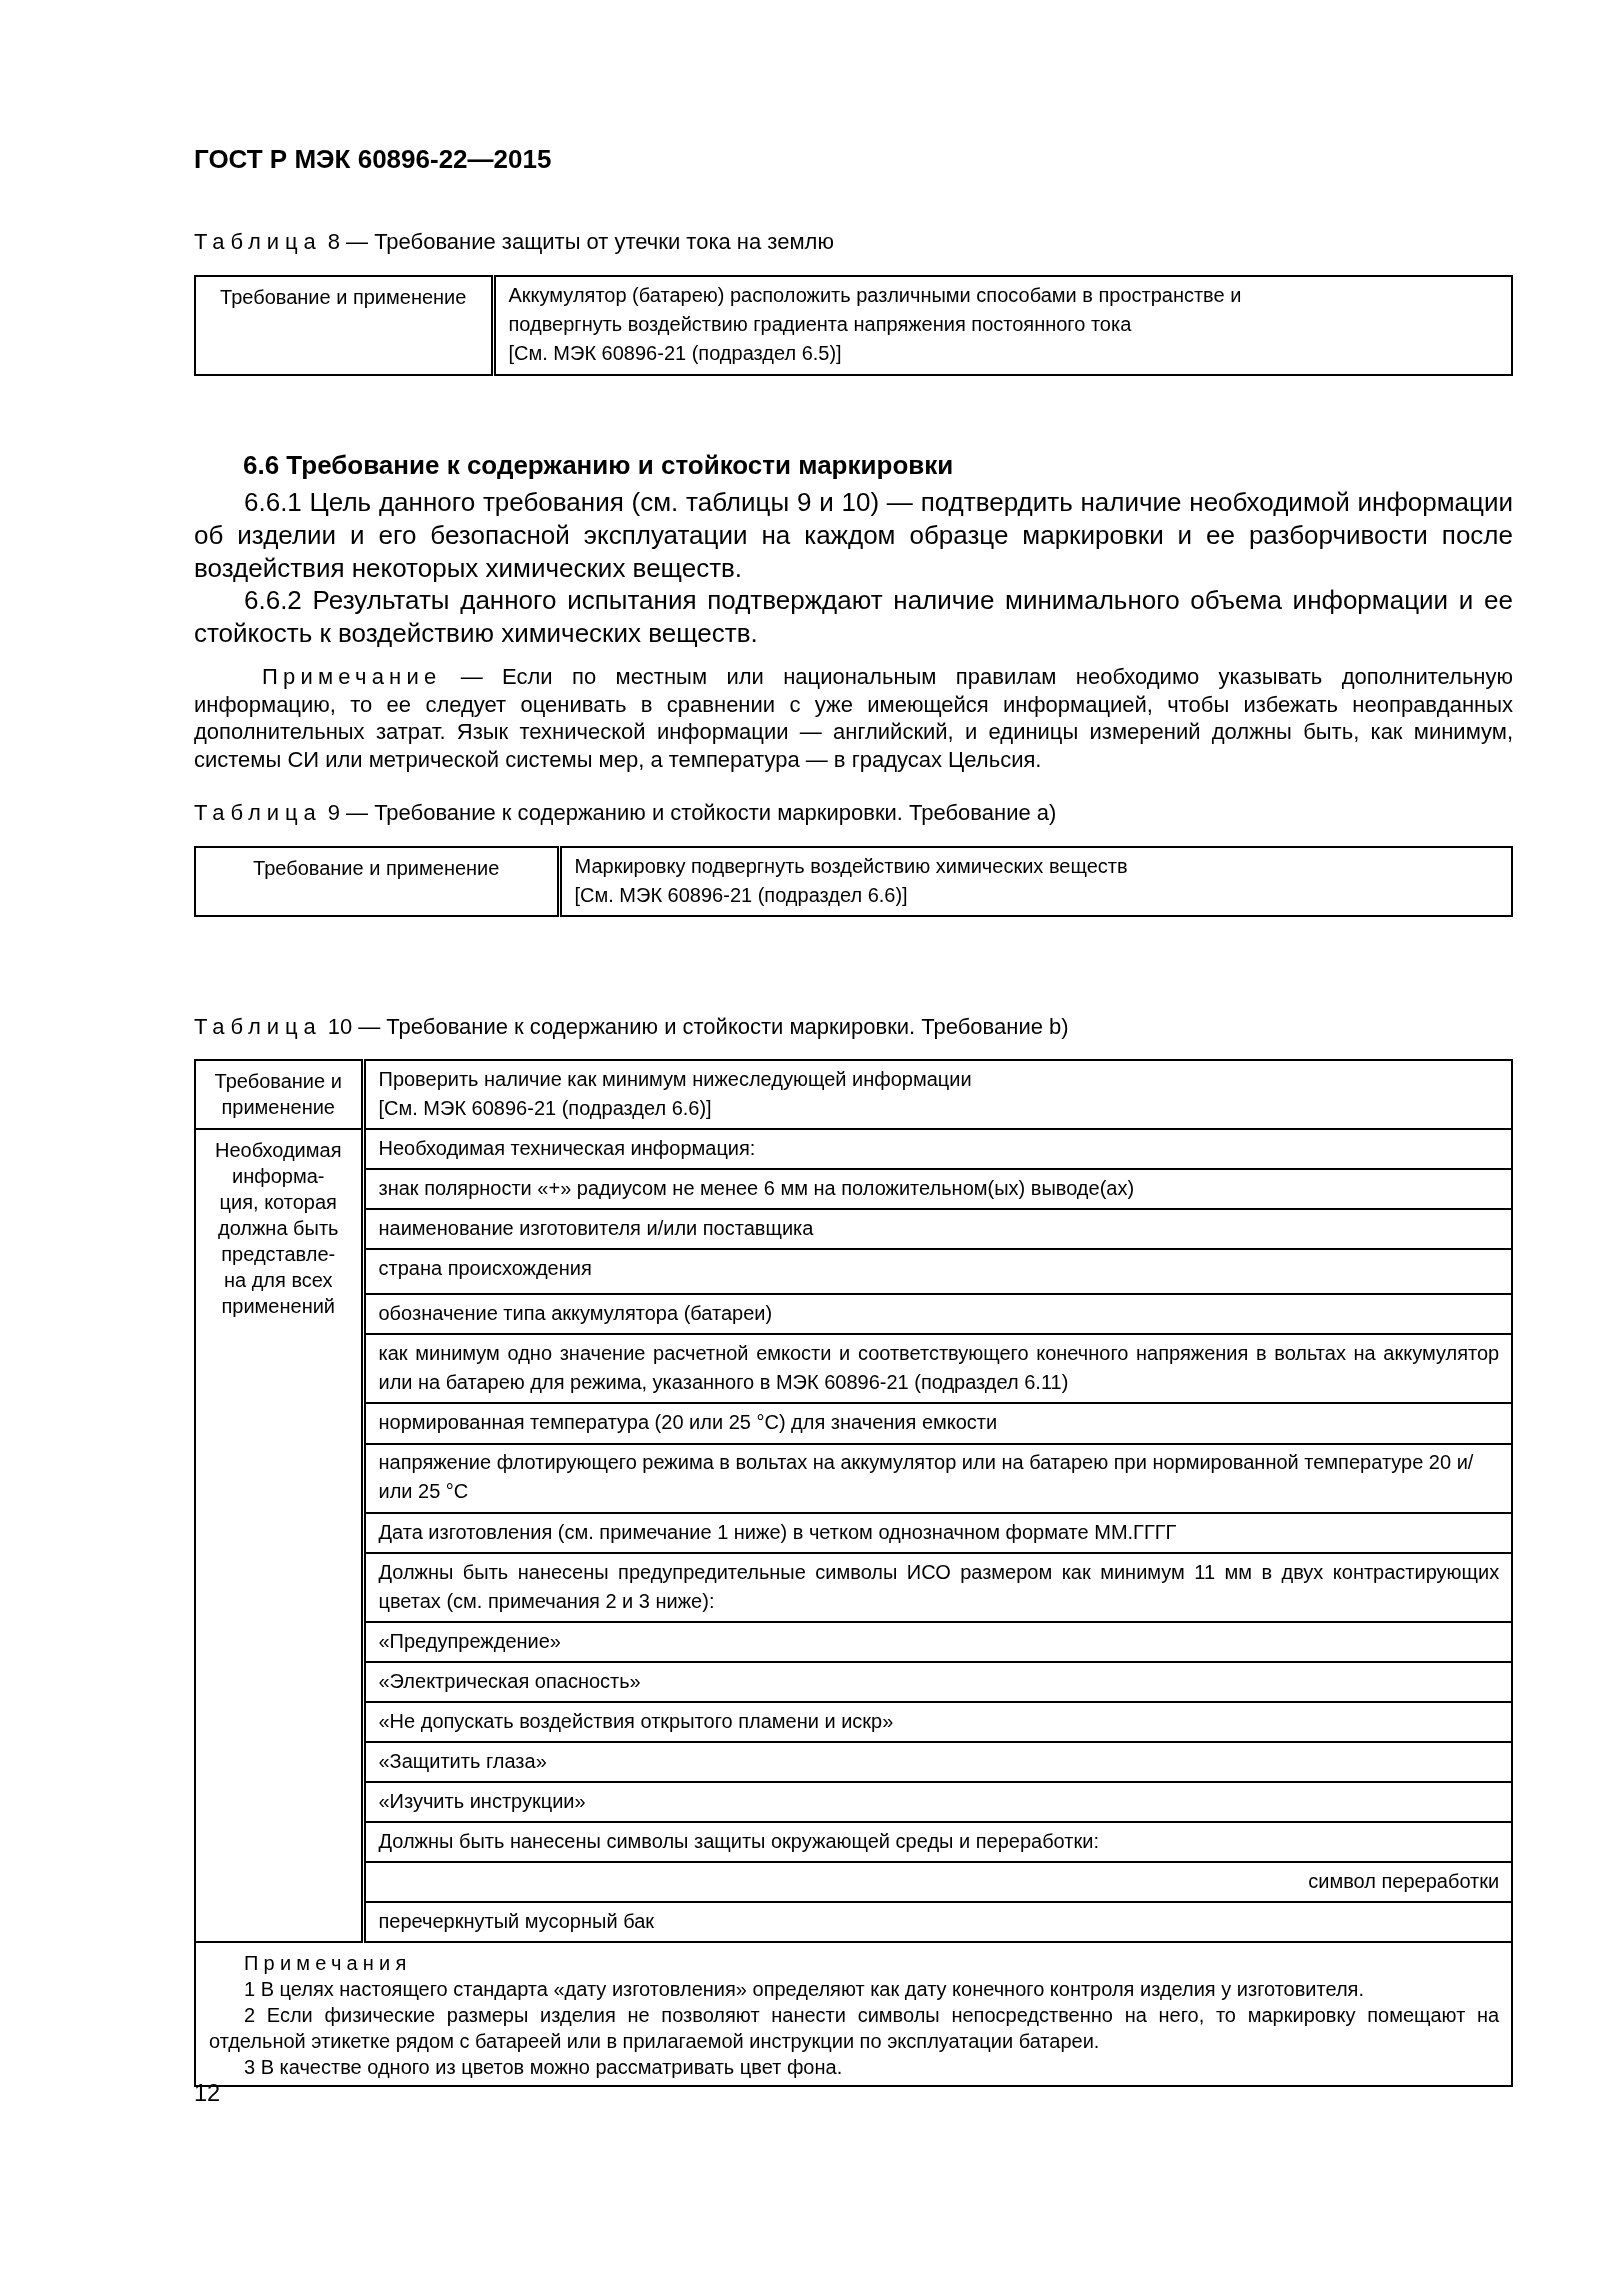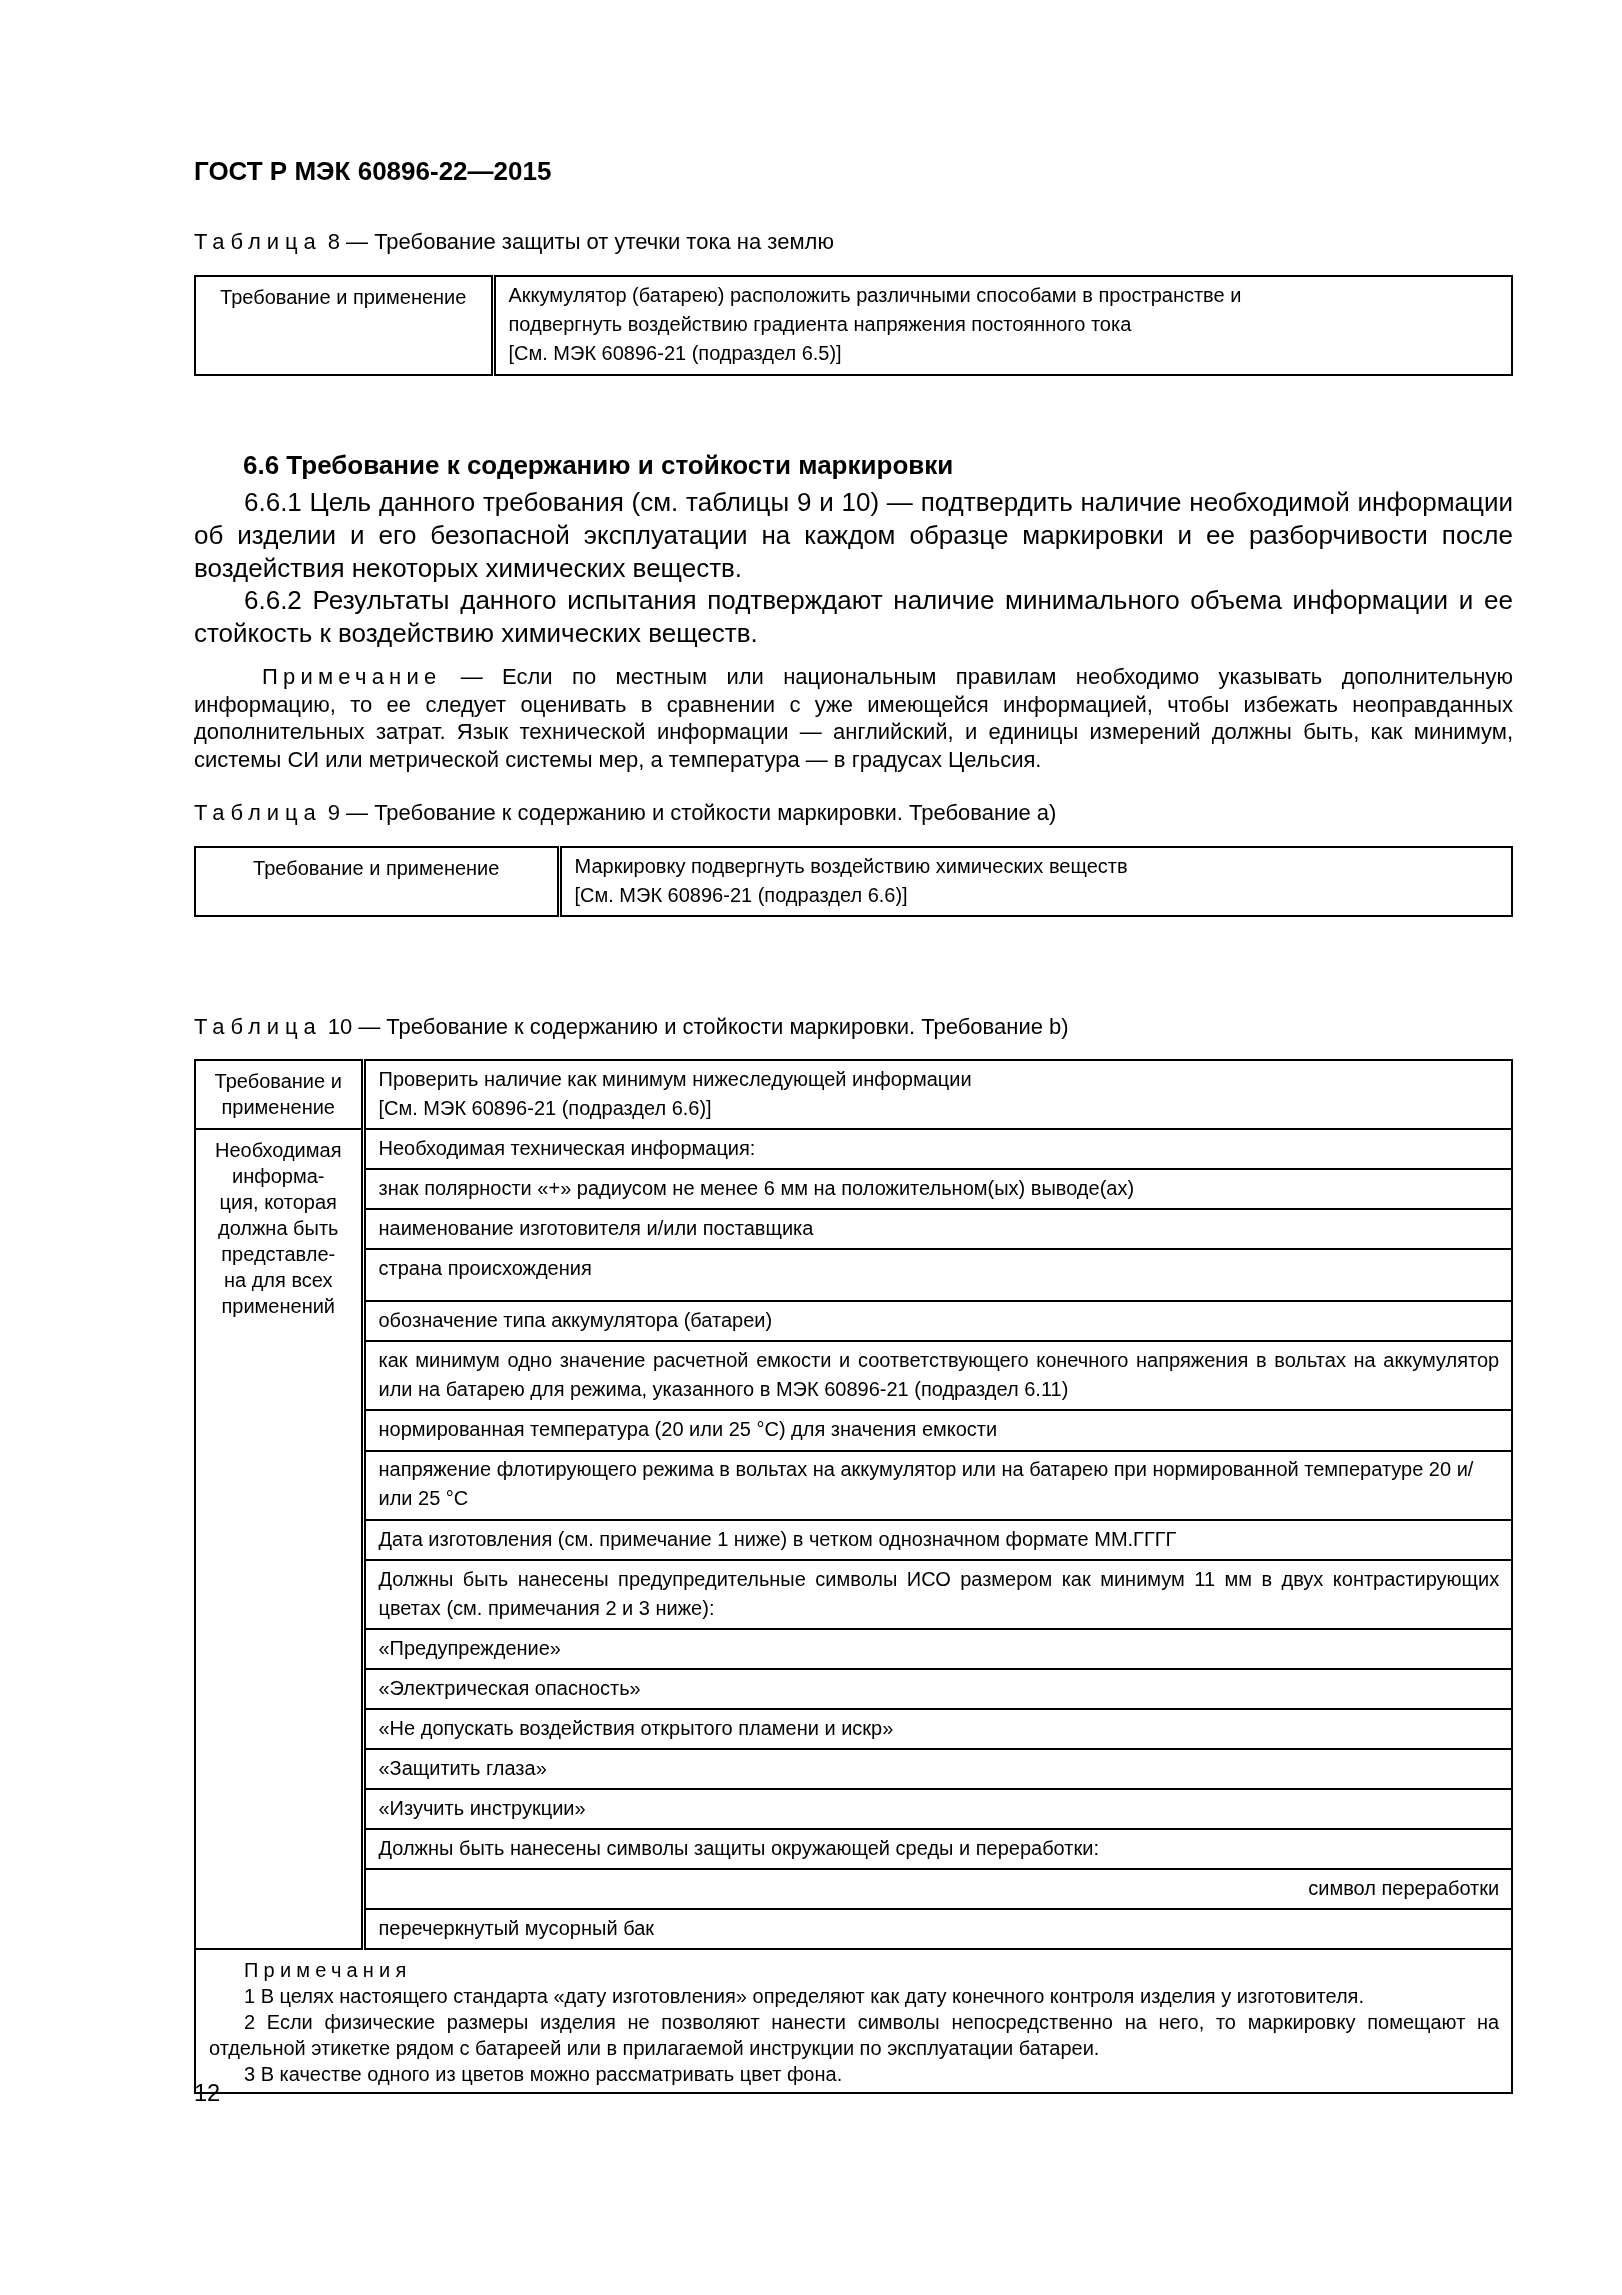--- a/index.html
+++ b/index.html
@@ -1,19 +1,19 @@
 <!DOCTYPE html>
 <html style="font-size:10.5px"><head>
 <meta charset="utf-8">
 <style>
   html, body { margin: 0; padding: 0; background: #ffffff; }
   body { width: 1623px; height: 2295px; position: relative; overflow: hidden;
          font-family: "Liberation Sans", "DejaVu Sans", sans-serif; color: #000; }
   .abs { position: absolute; }
-  .doc-header { left: 194px; top: 156px; font-size: 26px; font-weight: bold; letter-spacing: 0px; }
+  .doc-header { left: 194px; top: 144px; font-size: 26px; font-weight: bold; letter-spacing: 0px; }
   .caption { font-size: 22px; white-space: nowrap; }
   .caption .sp { letter-spacing: 5.9px; }
   table.gt { position: absolute; left: 194px; width: 1319px; border-collapse: collapse; table-layout: fixed; }
   table.gt td { border: 2px solid #000; vertical-align: top; font-size: 20px; line-height: 29px; padding: 3.9px 11.8px 5.2px 13px; }
   table.gt td.lc { text-align: center; border-right: 5.2px double #000; padding: 6.5px 5.2px 5.2px 5.2px; font-size: 20px; line-height: 26px; }
   table.gt tr:first-child td { border-top-width: 2.6px; }
   table.gt tr:last-child td { border-bottom-width: 2.6px; }
   .sec-title { left: 243px; top: 450px; font-size: 26px; font-weight: bold; }
   .para { left: 194px; width: 1319px; font-size: 26px; line-height: 33px; text-align: justify; }
   .para .ind { display: inline-block; width: 50px; }
@@ -116,21 +116,21 @@
       <div>применений</div>
     </td>
     <td>Необходимая техническая информация:</td>
   </tr>
   <tr style="height:37px;">
         <td>знак полярности «+» радиусом не менее 6 мм на положительном(ых) выводе(ах)</td>
       </tr>
   <tr style="height:38px;">
         <td>наименование изготовителя и/или поставщика</td>
       </tr>
-  <tr style="height:52px;margin-left:20px;">
+  <tr style="height:45px;margin-left:20px;">
         <td>страна происхождения</td>
       </tr>
   <tr style="height:38px;">
         <td>обозначение типа аккумулятора (батареи)</td>
       </tr>
   <tr style="height:65px;">
         <td class="j">как минимум одно значение расчетной емкости и соответствующего конечного напряжения в вольтах на аккумулятор или на батарею для режима, указанного в МЭК 60896-21 (подраздел 6.11)</td>
       </tr>
   <tr style="height:37px;">
         <td>нормированная температура (20 или 25 °C) для значения емкости</td>

